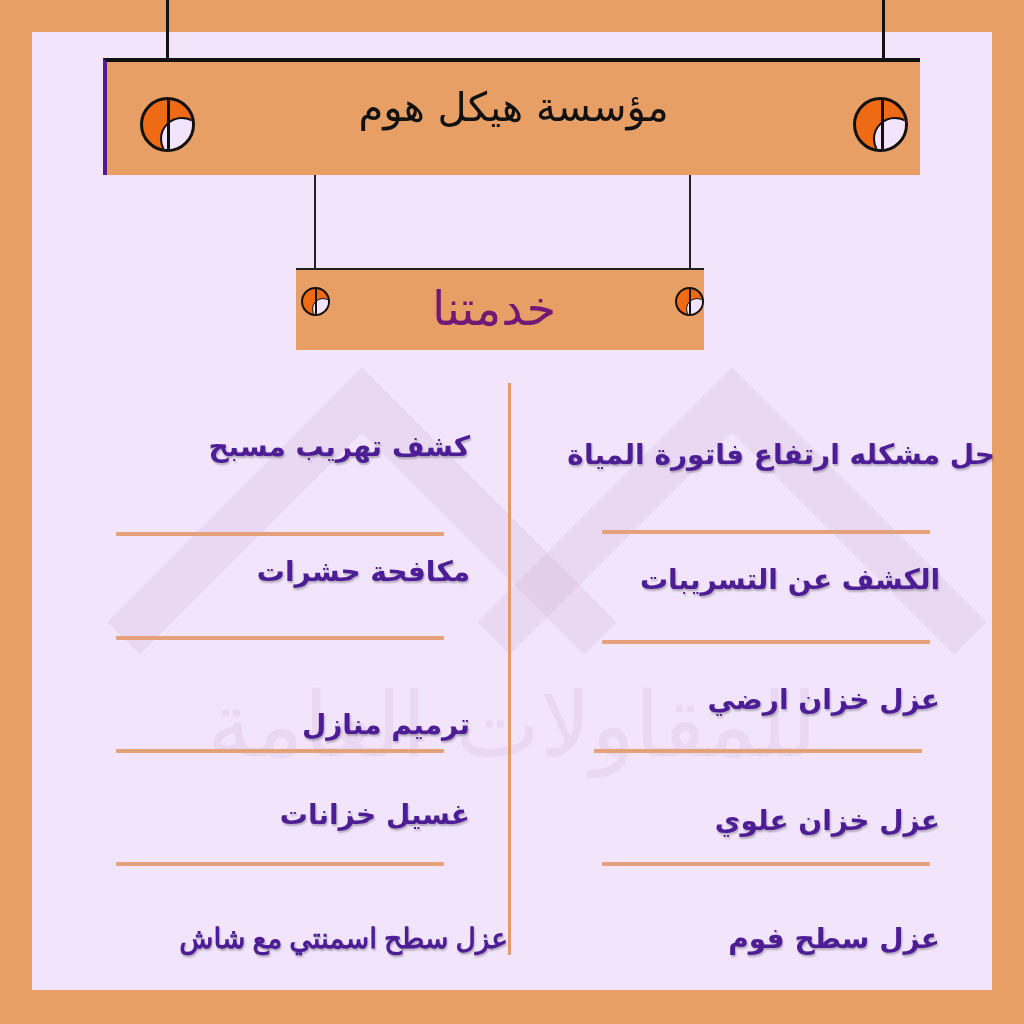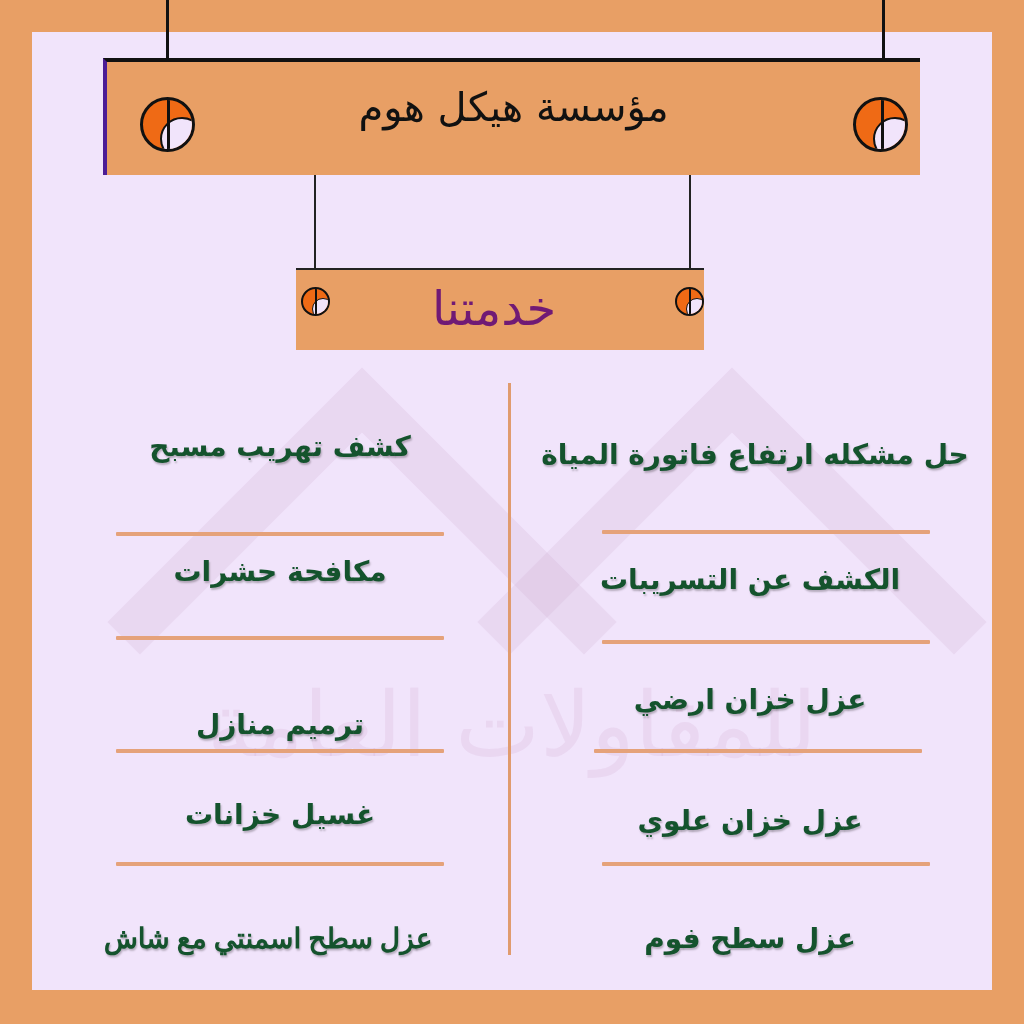--- a/index.html
+++ b/index.html
@@ -67,23 +67,23 @@
     .ring .stem { position: absolute; background: #111; width: 3px; top: 0; bottom: 0; }
 
     .divider-v {
       position: absolute; left: 508px; top: 383px; width: 3px; height: 572px;
       background: #e09b6e;
     }
     .hr {
       position: absolute; height: 4px; background: #e5a27a; border-radius: 1px;
     }
     .service {
-      position: absolute; text-align: center; direction: rtl;
+      position: absolute; direction: rtl;
       font-family: "DejaVu Sans", sans-serif; font-weight: bold;
-      font-size: 28px; color: #14532d; white-space: nowrap;
+      font-size: 28px; color: #4c1d95; white-space: nowrap;
       text-shadow: 1px 2px 2px rgba(0,0,0,0.25);
     }
   </style>
 </head>
 <body>
 
 <div class="panel">
 
   <div class="wm-roof" style="left:150px; top:410px;"></div>
   <div class="wm-roof" style="left:520px; top:410px;"></div>

